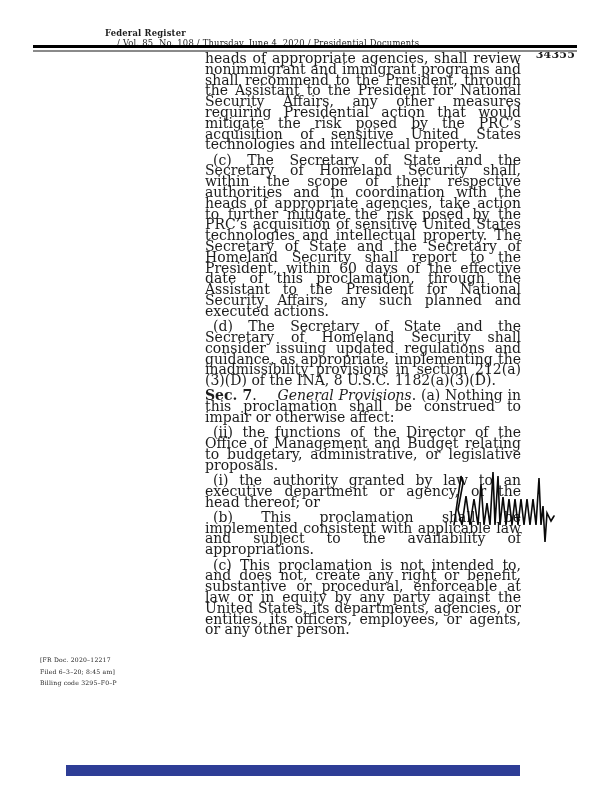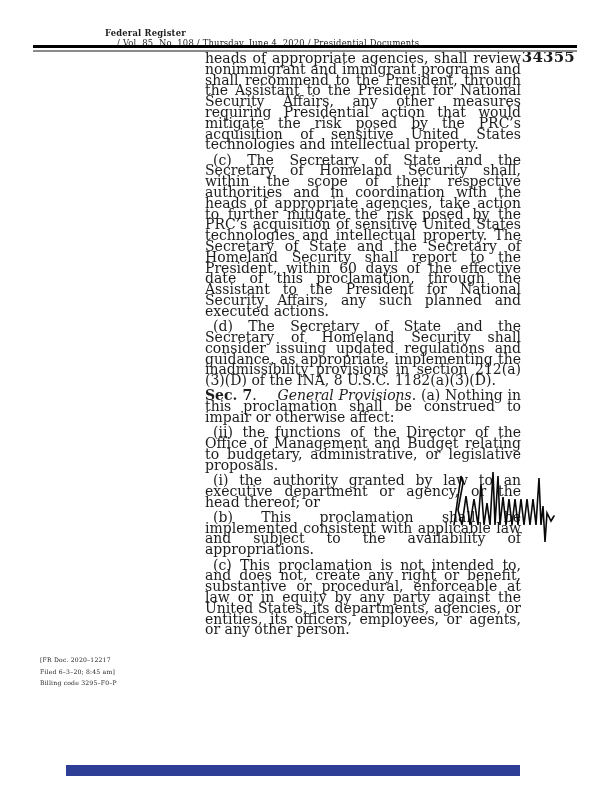--- a/index.html
+++ b/index.html
@@ -30,21 +30,21 @@
     letter-spacing: 0.2px;
     white-space: nowrap;
     padding-left: 72px;
     flex-direction: column;
   }
   .fr-title { font-weight: bold; }
   .fr-issue { font-weight: normal; padding-left: 12px; }
   .fr-page-num {
     margin-left: auto;
     font-weight: bold;
-    font-size: 15px;
+    font-size: 11px;
     padding-right: 2px;
   }
   .rule { position: absolute; left: 0; width: 544px; }
   .rule-black { top: 17px; height: 2.6px; background: #000000; }
   .rule-gray  { top: 22px; height: 1.6px; background: #8a8a8a; }
   
   .body-col {
     position: absolute;
     left: 205px;
     top: 53px;

